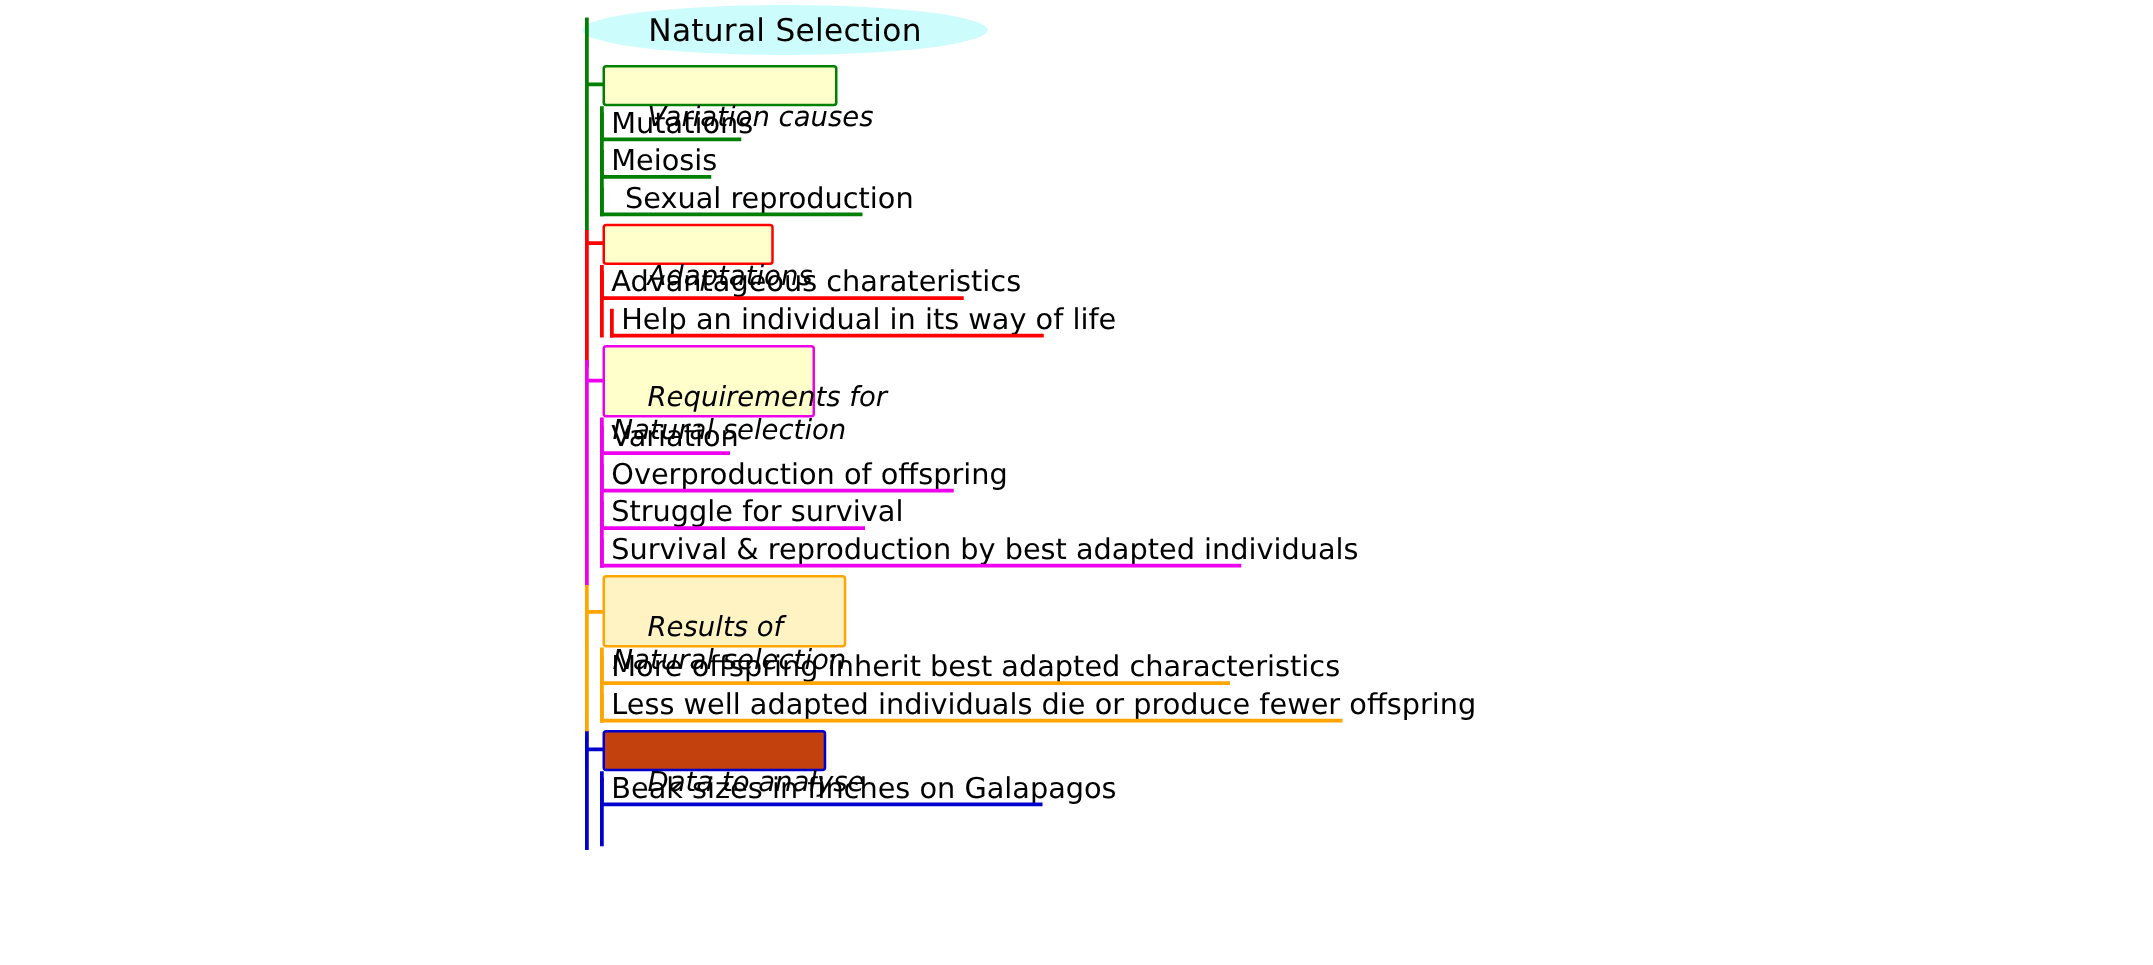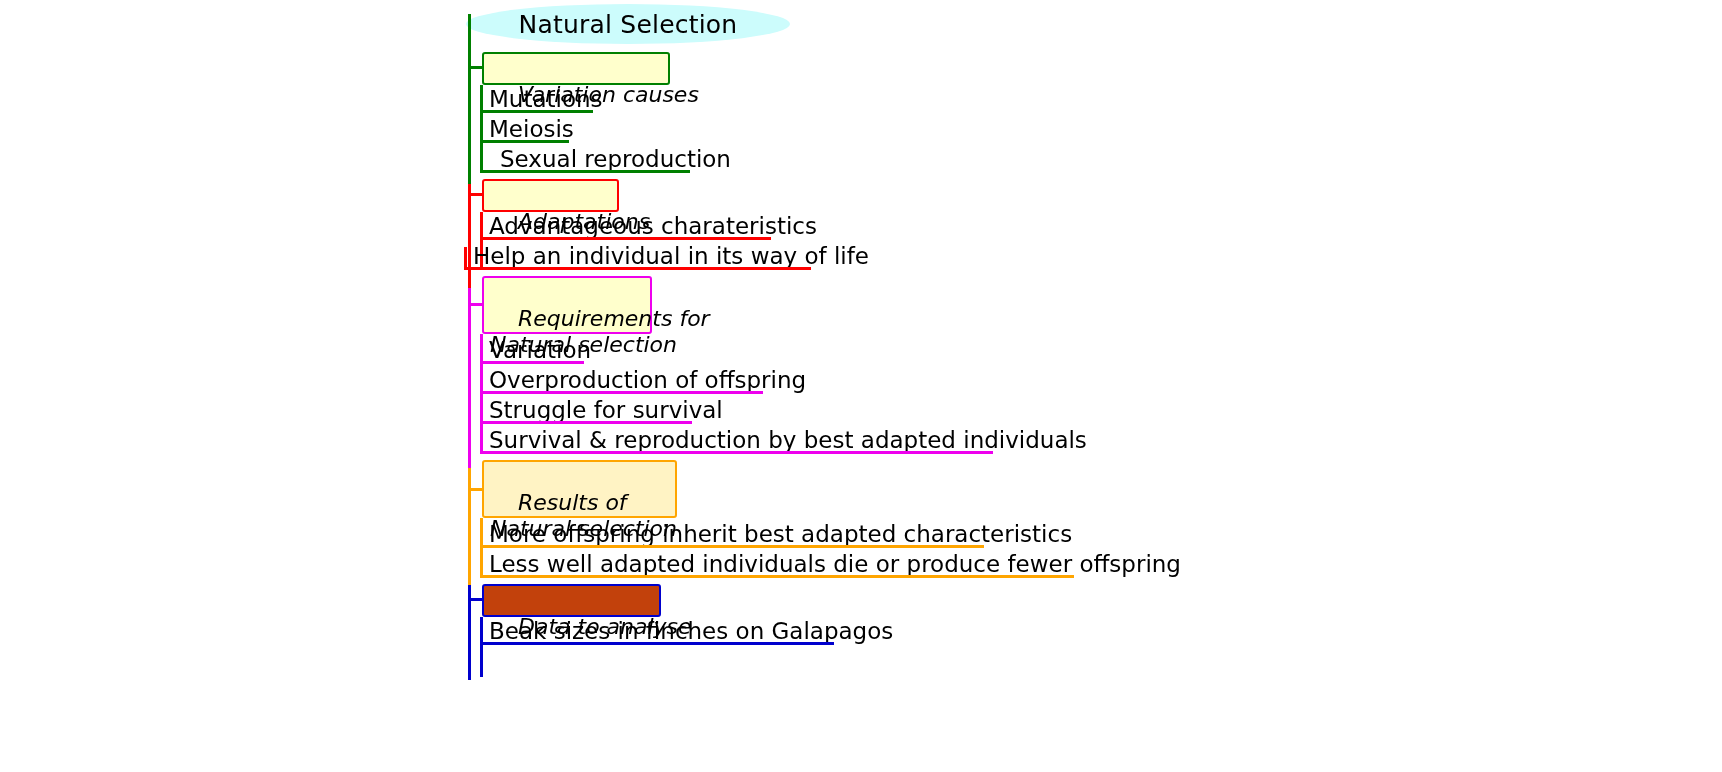--- a/index.html
+++ b/index.html
@@ -125,21 +125,21 @@
     <span>Adaptations</span>
   </div>
 
   <div class="conn" style="left:480px; top:212px; width:3px; height:58px; background:#ff0000;"></div>
 
   <div class="leaf" style="left:480px; top:215px;">
     <span class="leaf-stub" style="background:#ff0000;"></span>
     <span>Advantageous charateristics</span>
     <span class="leaf-underline" style="width:291px; background:#ff0000;"></span>
   </div>
-  <div class="leaf" style="left:464px; top:245px;">
+  <div class="leaf" style="left:488px; top:245px;">
     <span class="leaf-stub" style="background:#ff0000;"></span>
     <span>Help an individual in its way of life</span>
     <span class="leaf-underline" style="width:347px; background:#ff0000;"></span>
   </div>
 
   <div class="conn" style="left:468px; top:303px; width:16px; height:3px; background:#ee00ee;"></div>
   <div class="branch-box" style="left:482px; top:276px; width:170px; height:58px; border-color:#ee00ee; background:#ffffcc;">
     <span>Requirements for
 Natural selection</span>
   </div>

